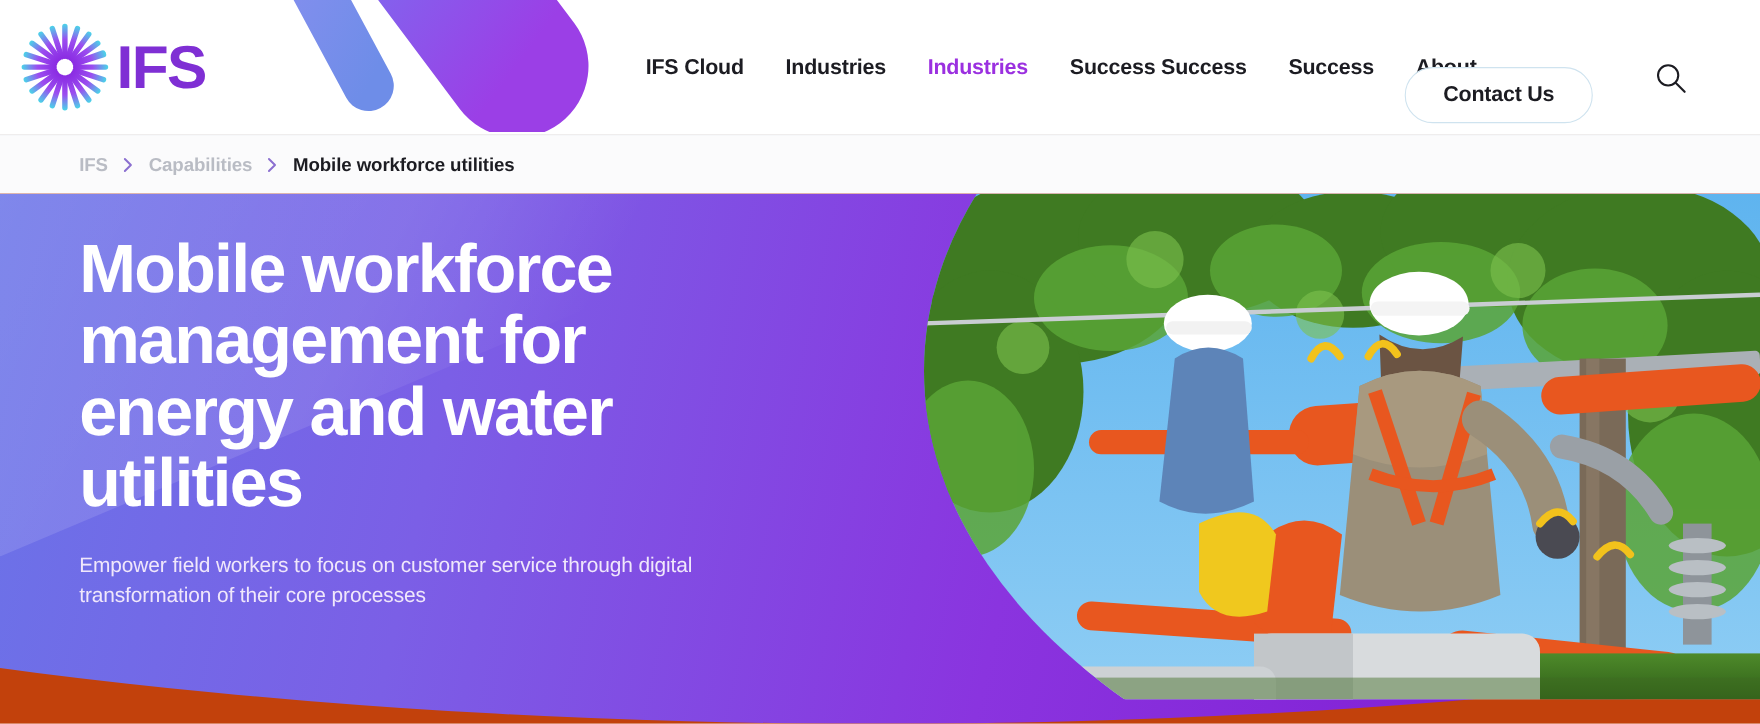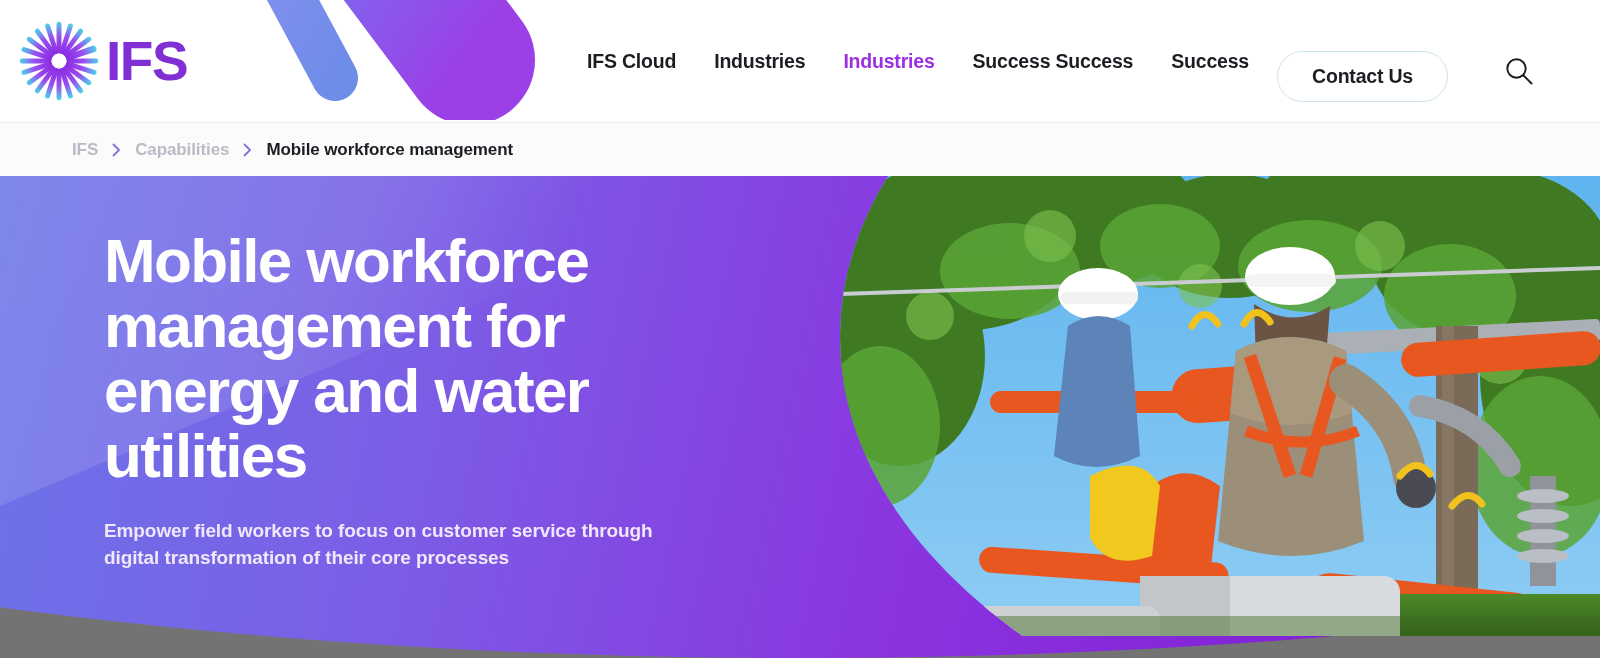--- a/index.html
+++ b/index.html
@@ -2,21 +2,21 @@
 <html><head>
 <meta charset="utf-8">
 <style>
   * { box-sizing: border-box; margin: 0; padding: 0; }
   html, body {
     width: 1600px; height: 658px;
     background: #ffffff;
     font-family: "Liberation Sans", sans-serif;
     overflow: hidden;
   }
-  .page { position: relative; width: 1600px; height: 658px; background: #737373; }
+  .page { position: relative; width: 1600px; height: 658px; background: #c2410c; }
 
   
   .top-notch {
     position: absolute; top: -14px; left: 1408px;
     width: 44px; height: 20px; border-radius: 50%;
     background: #f0742a; opacity: .95;
   }
 
   
   .header {
@@ -40,21 +40,21 @@
     display: flex; align-items: center; gap: 0;
   }
   .nav-item {
     font-size: 19.5px; font-weight: 700; color: #1c1c22;
     padding: 0 19px; cursor: pointer; white-space: nowrap;
     letter-spacing: -.2px;
   }
   .nav-item.active { color: #9b30e0; }
 
   .contact-btn {
-    position: absolute; right: 152px; top: 51px;
+    position: absolute; right: 152px; top: 61px;
     height: 51px; padding: 0 34px; border-radius: 26px;
     border: 1.5px solid #cfe3ef; background: #fff;
     display: flex; align-items: center; justify-content: center;
     font-size: 19.5px; font-weight: 700; color: #1c1c22;
     cursor: pointer; letter-spacing: -.2px; white-space: nowrap;
   }
   .search-btn {
     position: absolute; right: 58px; top: 48px;
     width: 46px; height: 46px; cursor: pointer;
     display: flex; align-items: center; justify-content: center;
@@ -91,28 +91,28 @@
     clip-path: polygon(0 0, 100% 0, 0 100%);
     pointer-events: none;
   }
   .hero-photo {
     position: absolute; top: 0; right: 0; width: 760px; height: 460px;
     clip-path: ellipse(100% 100% at 100% 35%);
     overflow: hidden;
   }
   .hero-photo svg { display:block; width: 100%; height: 100%; }
 
-  .hero-copy { position: absolute; left: 72px; top: 52px; width: 620px; margin-left: 32px; }
+  .hero-copy { position: absolute; left: 72px; top: 36px; width: 620px; }
   .hero-title {
     font-size: 62px; line-height: 1.05; font-weight: 800;
     color: #ffffff; letter-spacing: -1.6px;
   }
   .hero-sub {
     margin-top: 30px; font-size: 19px; line-height: 1.42;
-    color: #f0e7fb; font-weight: 700; max-width: 560px; letter-spacing: -.1px;
+    color: #f0e7fb; font-weight: 400; max-width: 560px; letter-spacing: -.1px;
   }
 </style>
 </head>
 <body>
 
 <div class="page">
 
   <div class="top-notch"></div>
 
   <div class="header">
@@ -239,21 +239,21 @@
       <svg width="9" height="14" viewBox="0 0 9 14">
           <polyline points="1.5,1.5 7,7 1.5,12.5" fill="none" stroke="#8b6fd0" stroke-width="1.8" stroke-linecap="round" stroke-linejoin="round"></polyline>
         </svg>
     </span>
     <span class="crumb">Capabilities</span>
     <span class="crumb-sep">
       <svg width="9" height="14" viewBox="0 0 9 14">
           <polyline points="1.5,1.5 7,7 1.5,12.5" fill="none" stroke="#8b6fd0" stroke-width="1.8" stroke-linecap="round" stroke-linejoin="round"></polyline>
         </svg>
     </span>
-    <span class="crumb current">Mobile workforce management</span>
+    <span class="crumb current">Mobile workforce utilities</span>
   </div>
 
   <section class="hero">
     <div class="hero-bg"></div>
     <div class="hero-sheen"></div>
 
     <div class="hero-photo">
       <svg viewBox="0 0 760 460" preserveAspectRatio="xMidYMid slice">
         <defs>
           <linearGradient id="sky" x1="0" y1="0" x2="0" y2="1">

